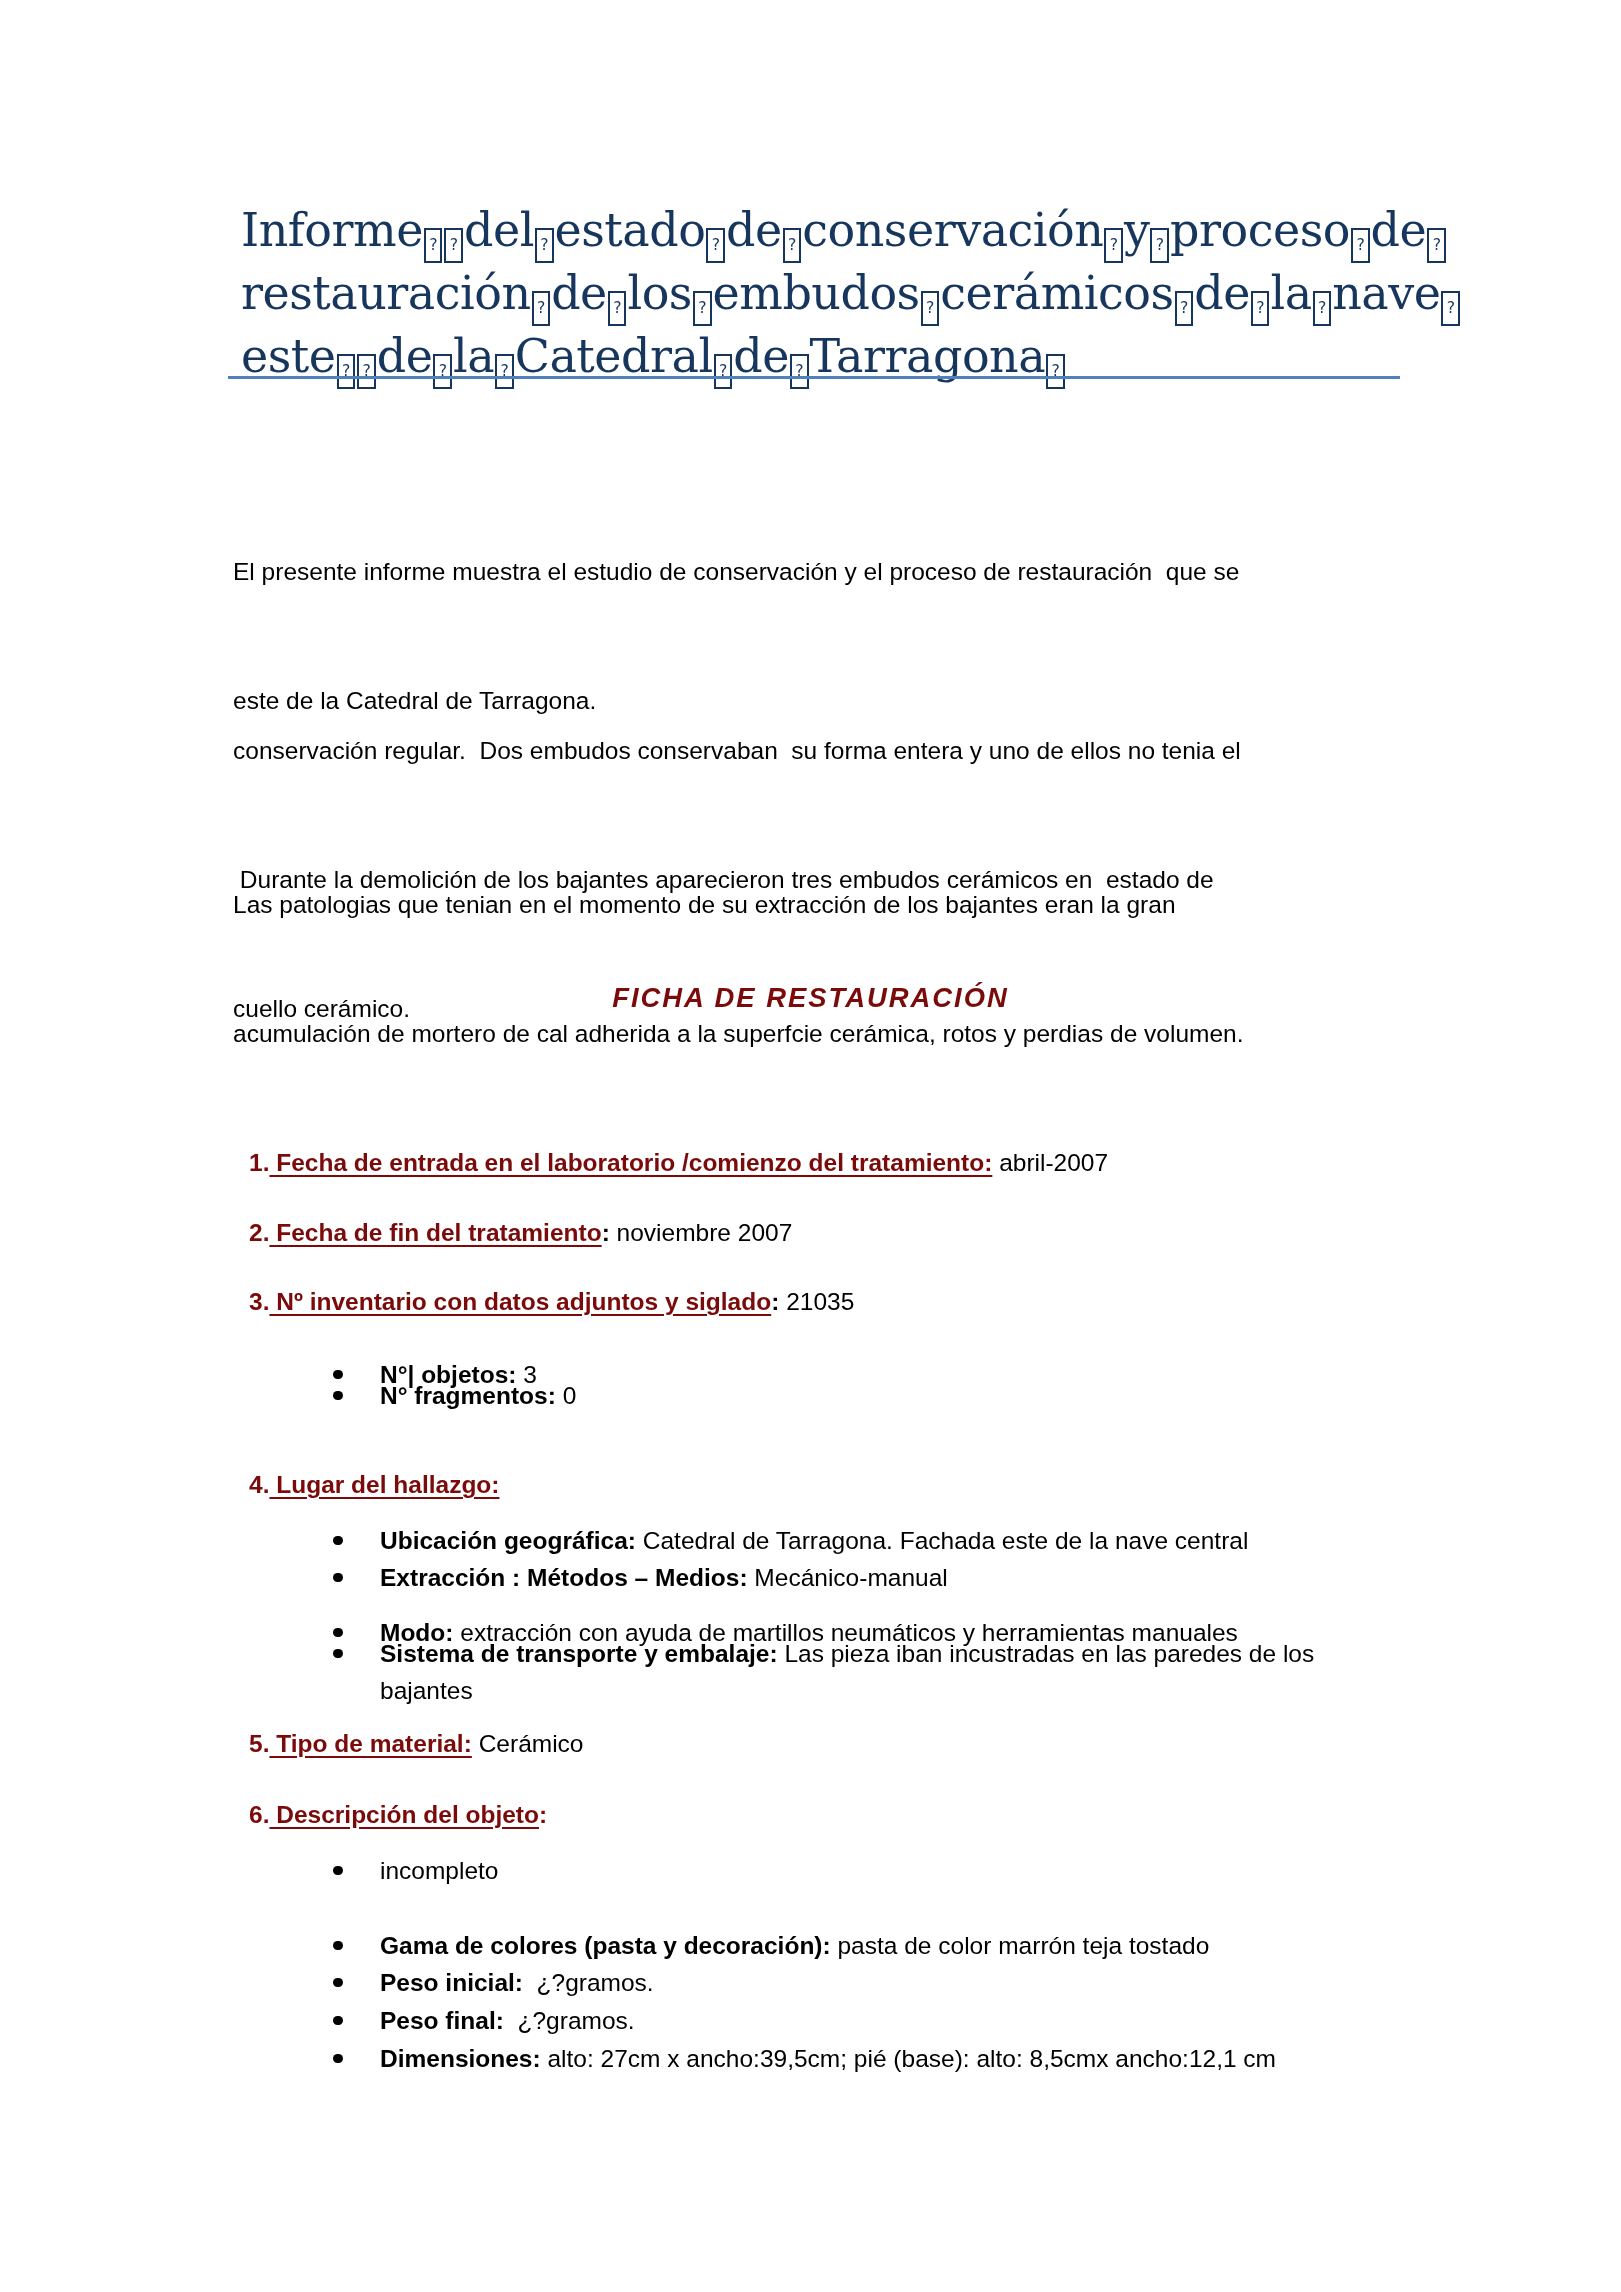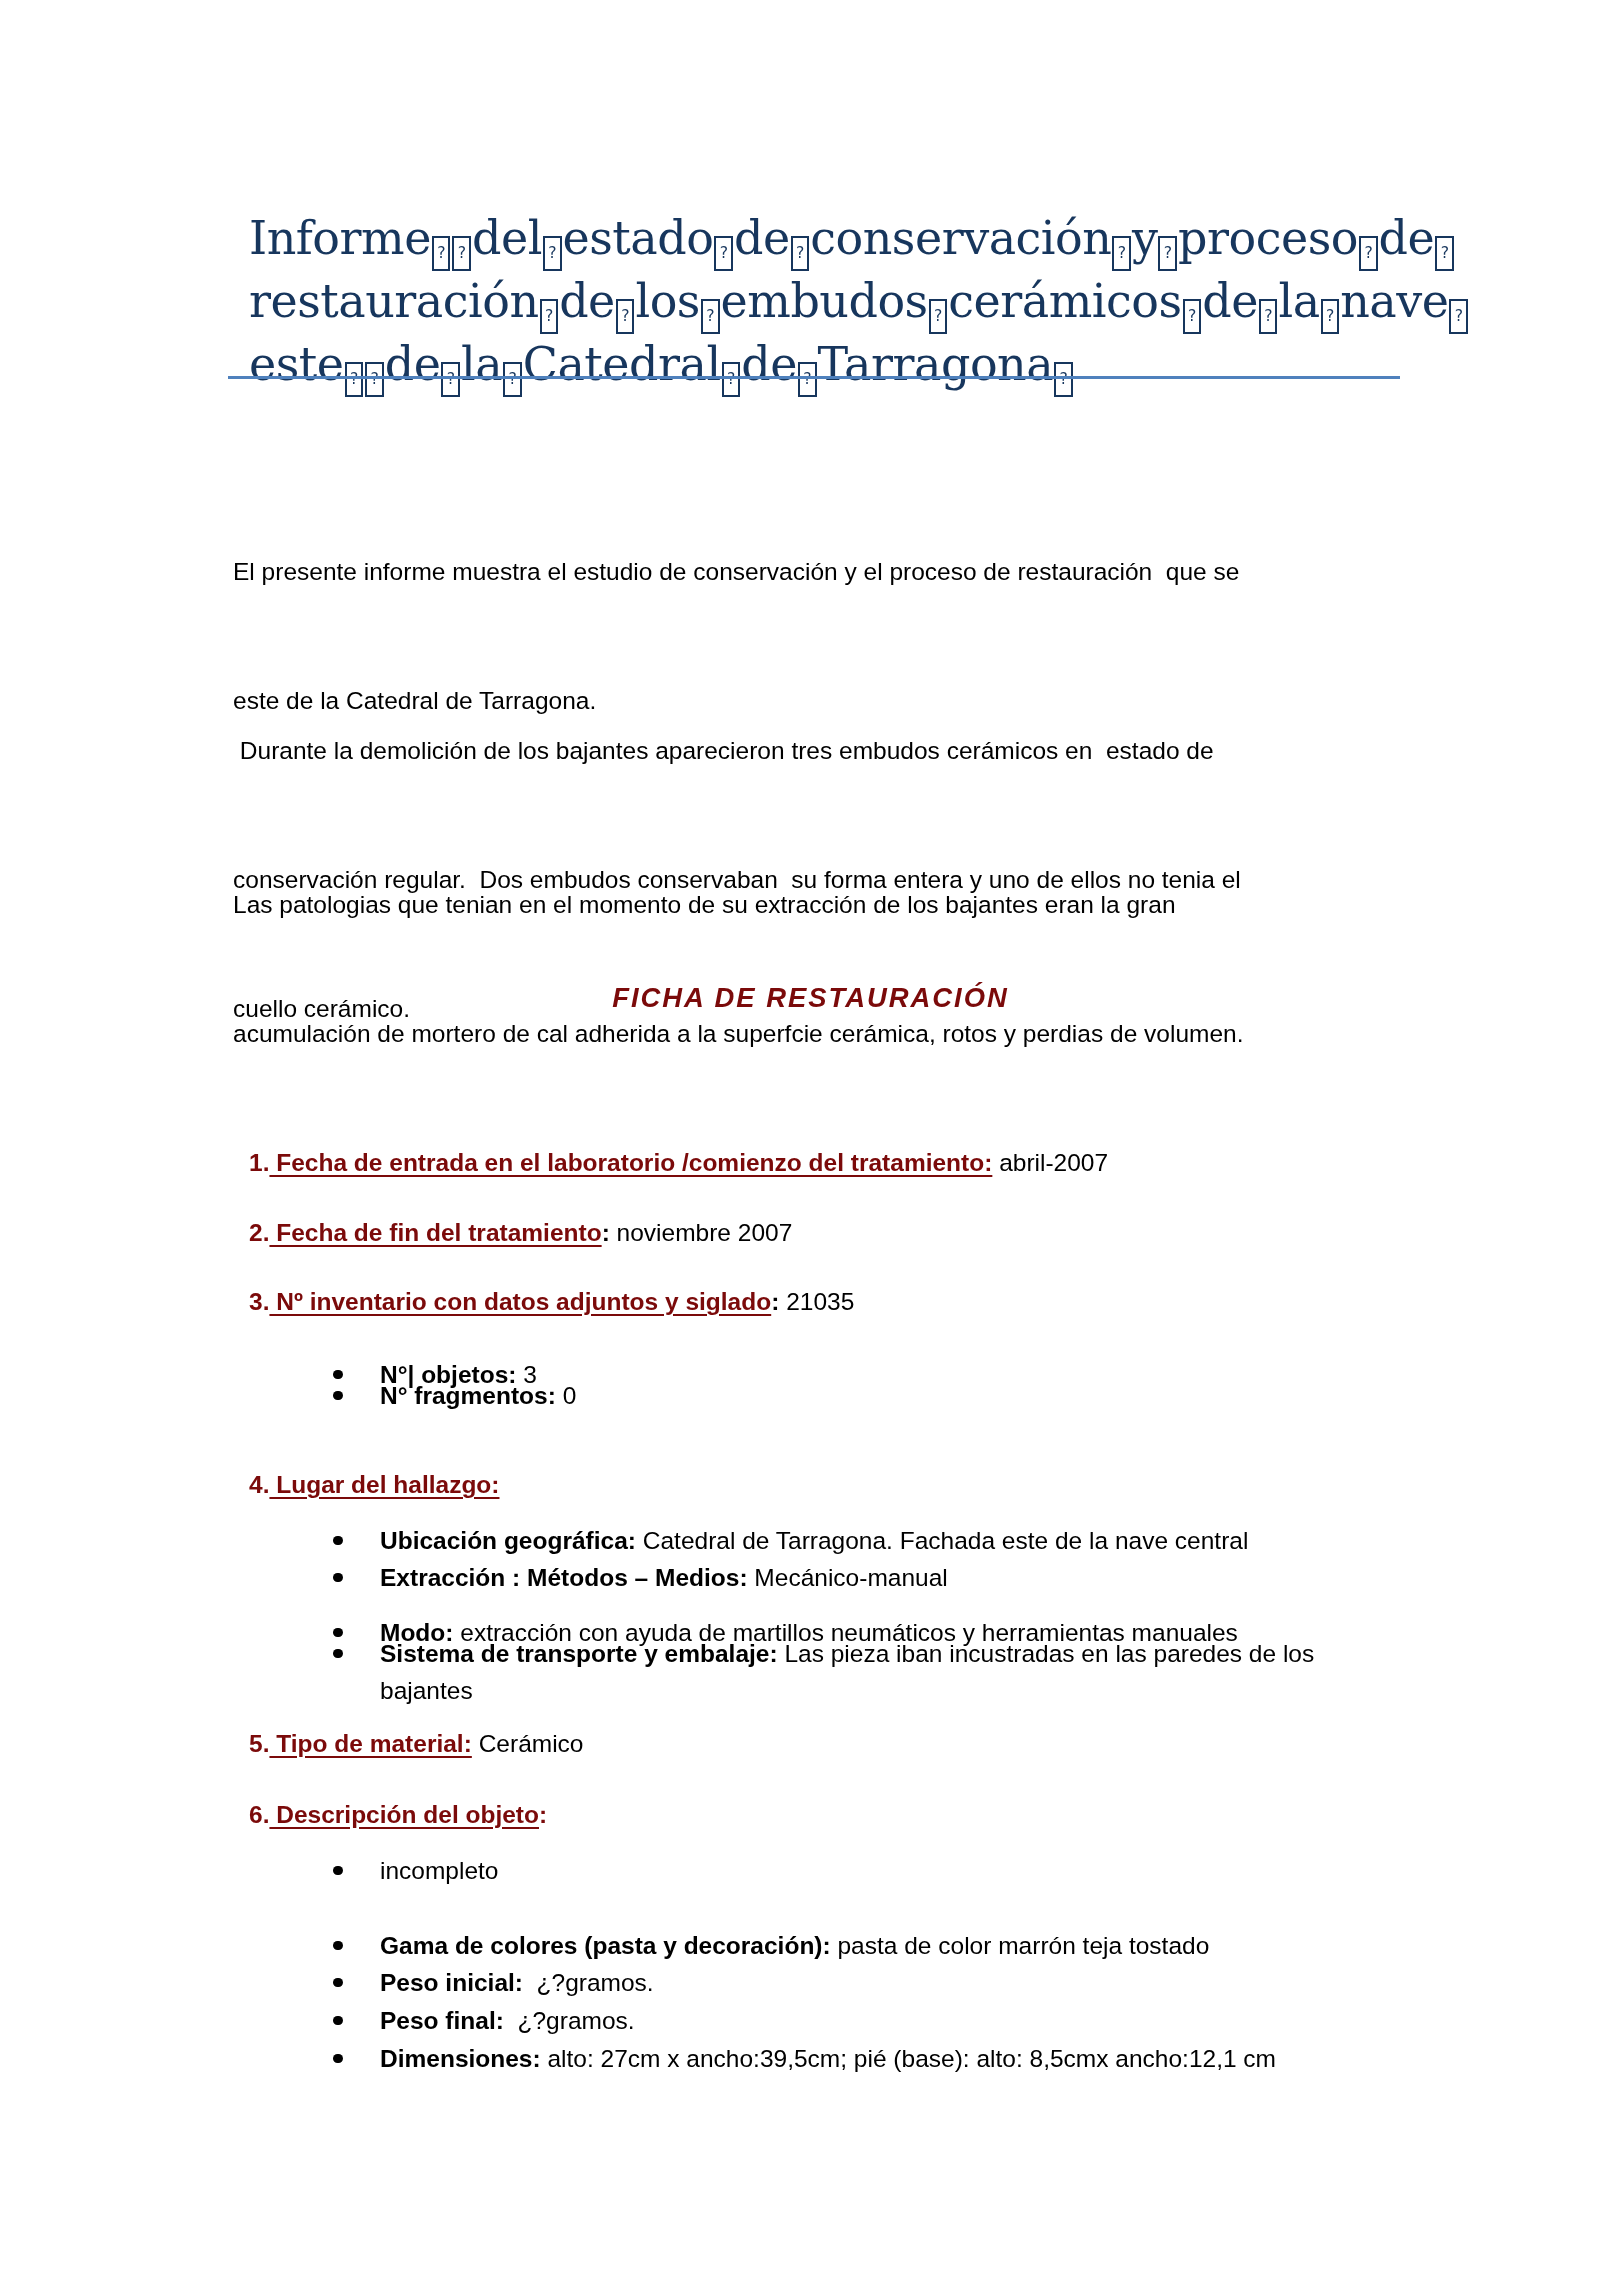--- a/index.html
+++ b/index.html
@@ -3,21 +3,21 @@
 <meta charset="utf-8">
 <style>
   html, body { margin: 0; padding: 0; background: #ffffff; }
   body { width: 1621px; height: 2293px; position: relative; overflow: hidden; }
   .page { position: absolute; left: 0; top: 0; width: 1621px; height: 2293px; background: #ffffff; }
 
   .title {
     position: absolute; left: 233px; top: 192px; width: 1176px;
     font-family: "DejaVu Serif", "Liberation Serif", serif;
     font-size: 46px; line-height: 61px; color: #17365D;
-    letter-spacing: -0.5px; margin: 16px; font-weight: normal;
+    letter-spacing: -0.5px; margin: 8px; font-weight: normal;
   }
   .title .line { display: block; white-space: nowrap; }
   .gb {
     display: inline-block; width: 18.6px; height: 35px; border: 2px solid #17365D;
     box-sizing: border-box; vertical-align: -3.9px; font-size: 15.7px; line-height: 29px;
     text-align: center; font-family: "DejaVu Sans", sans-serif; margin: 0 1px 0 1px;
   }
   .divider {
     position: absolute; left: 228px; top: 376px; width: 1172px; height: 2.9px;
     background: #4F81BD;
@@ -79,22 +79,22 @@
     </span>
   </h1>
   <div class="divider"></div>
 
   <div class="body">
     <p class="para" style="top:464px;">
       <span class="ln">El presente informe muestra el estudio de conservación y el proceso de restauración  que se</span>
       <span class="ln">este de la Catedral de Tarragona.</span>
     </p>
     <p class="para" style="top:643px;">
+      <span class="ln">conservación regular.  Dos embudos conservaban  su forma entera y uno de ellos no tenia el</span>
       <span class="ln"> Durante la demolición de los bajantes aparecieron tres embudos cerámicos en  estado de</span>
-      <span class="ln">conservación regular.  Dos embudos conservaban  su forma entera y uno de ellos no tenia el</span>
       <span class="ln">cuello cerámico.</span>
     </p>
     <p class="para" style="top:797px;">
       <span class="ln">Las patologias que tenian en el momento de su extracción de los bajantes eran la gran</span>
       <span class="ln">acumulación de mortero de cal adherida a la superfcie cerámica, rotos y perdias de volumen.</span>
     </p>
 
     <h2 class="ficha">FICHA DE RESTAURACIÓN</h2>
 
     <p class="item" style="top:1129px;">

